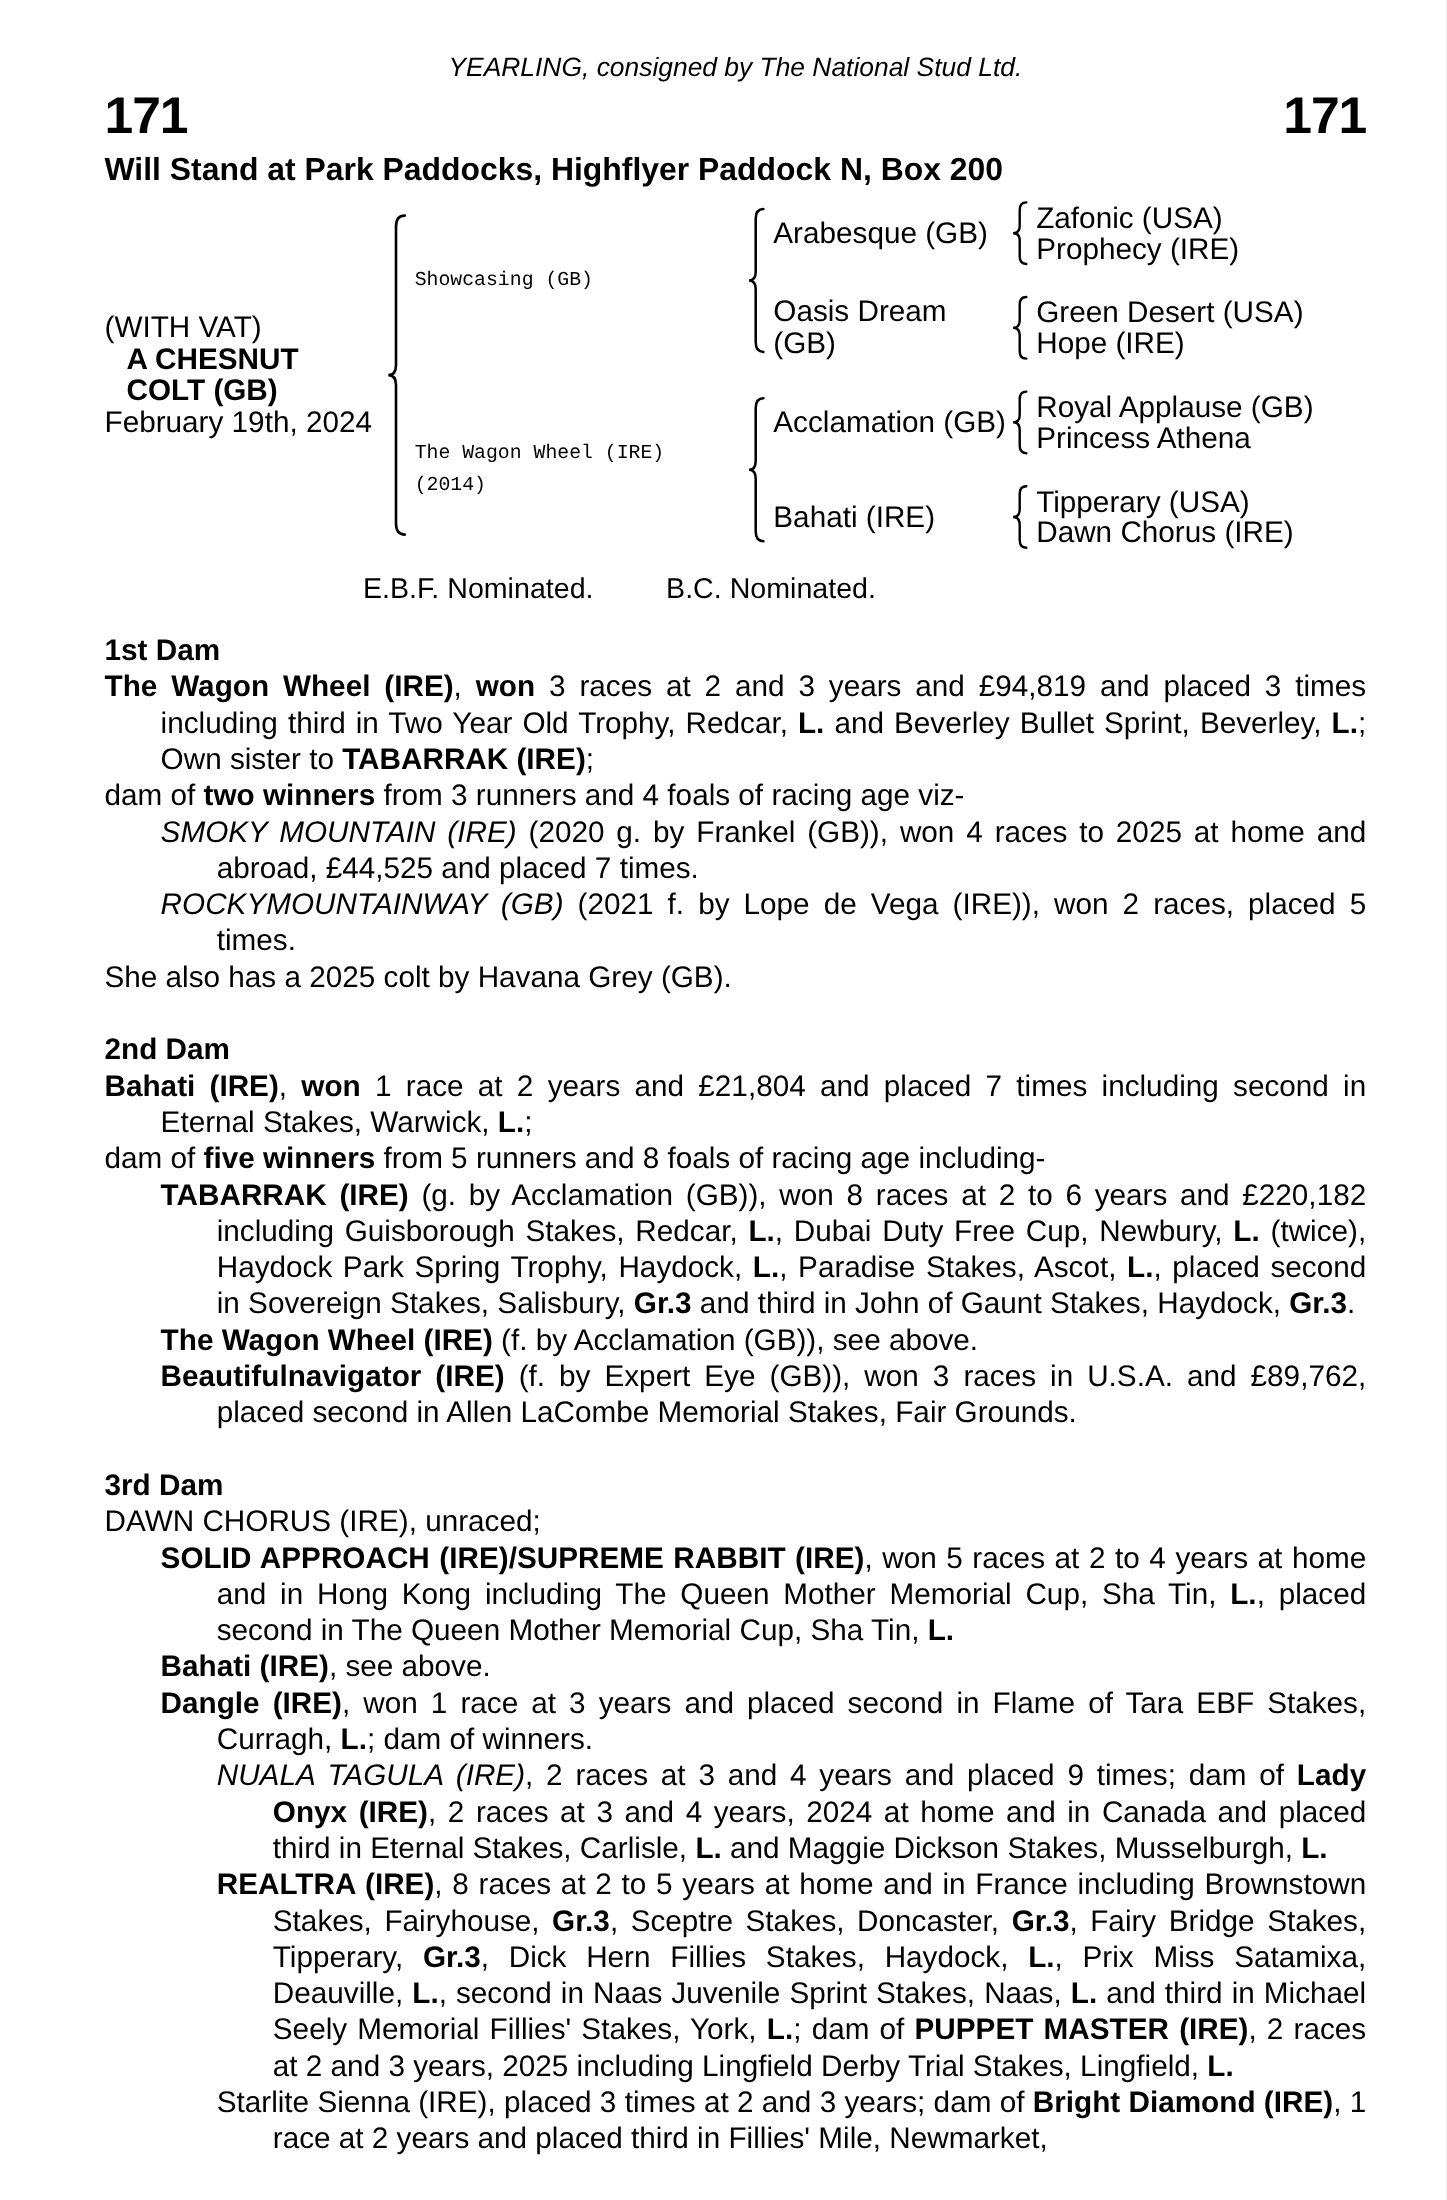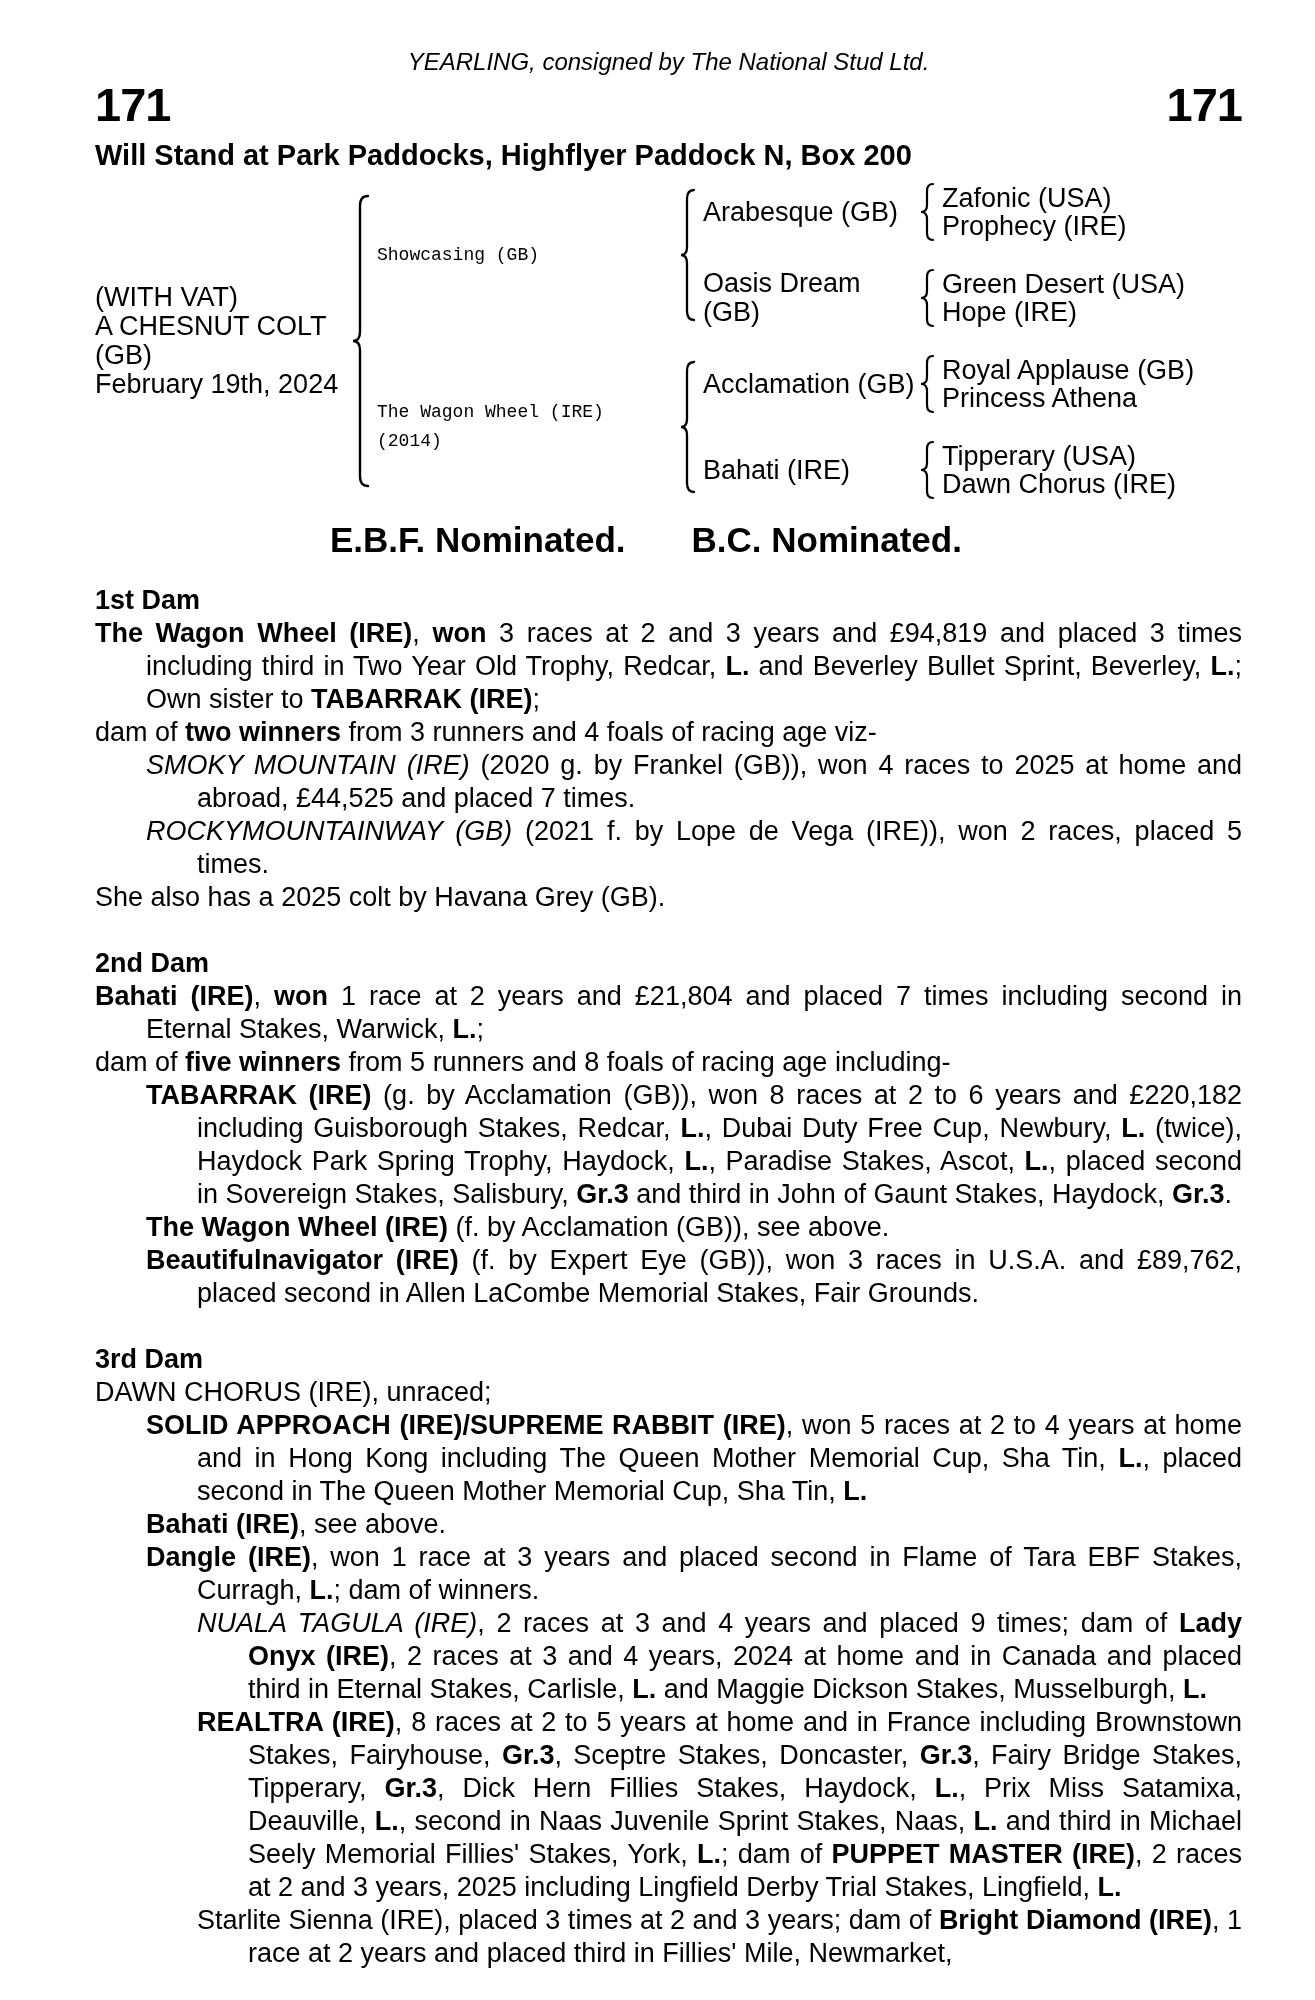--- a/index.html
+++ b/index.html
@@ -38,37 +38,37 @@
   }
   .stand-line {
     font-size: 29px;
     font-weight: bold;
     margin-top: 8px;
     line-height: 34px;
   }
   
   .ped { display: flex; align-items: center; margin-top: 10px; }
   .ped-info { width: 252px; font-size: 27px; line-height: 29px; }
-  .ped-info .colt-name { font-weight: normal; }
+  .ped-info .colt-name { font-weight: bold; margin-left: 20px; }
   .ped-info .vat, .ped-info .foal-date { font-weight: normal; }
   .gen-col { display: flex; flex-direction: column; }
   .col-gen1 { gap: 26px; }
   .col-gen2 { gap: 26px; }
   .unit { display: flex; align-items: center; }
   .name-gen1 { width: 298px; font-size: 18px; line-height: 29px; font-family: Liberation Mono, monospace; }
   .name-gen2 { width: 212px; font-size: 27px; line-height: 29px; }
   .col-gen3 .name-gen3 { font-size: 27px; line-height: 28px; white-space: nowrap; }
   .brace { flex: 0 0 auto; margin: 0 7px 0 5px; }
   
   .nominations {
     display: flex;
     gap: 66px;
     margin: 20px 0 0 235px;
-    font-size: 35px;
-    font-weight: bold;
+    font-size: 26px;
+    font-weight: normal;
   }
   
   .cat-body { margin-top: 24px; }
   .sec-heading {
     font-size: 27px;
     font-weight: bold;
     line-height: 33px;
     margin: 33px 0 0 0;
   }
   .sec-heading.first { margin-top: 0; }

